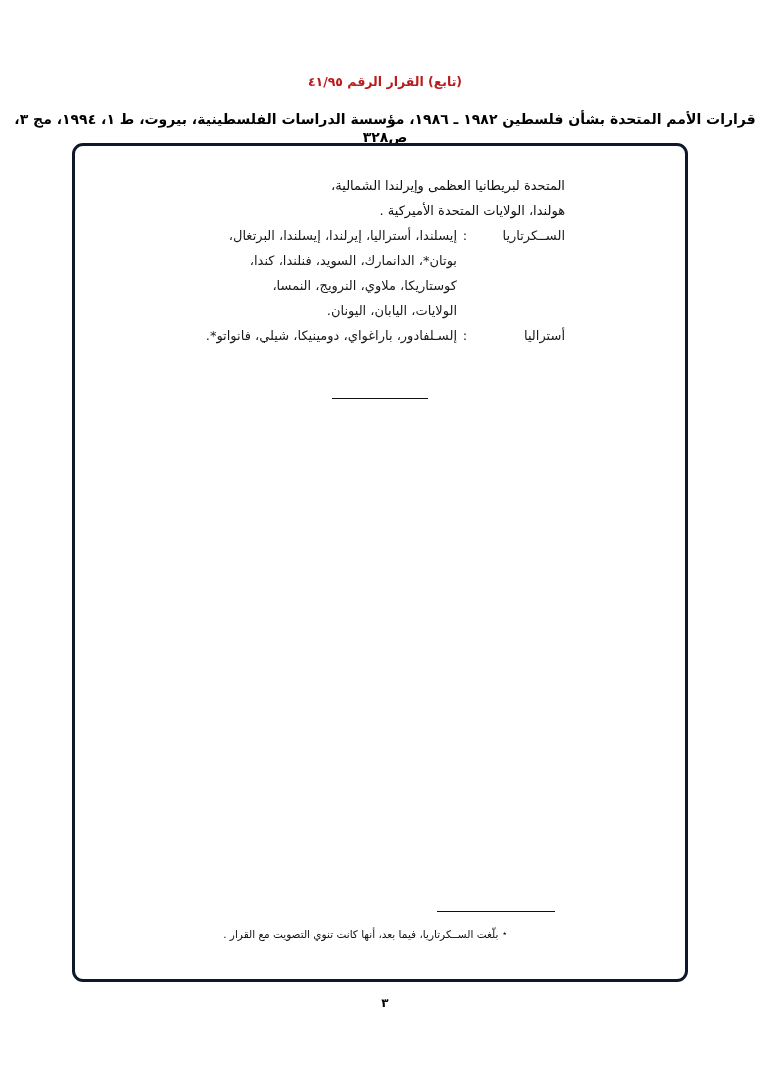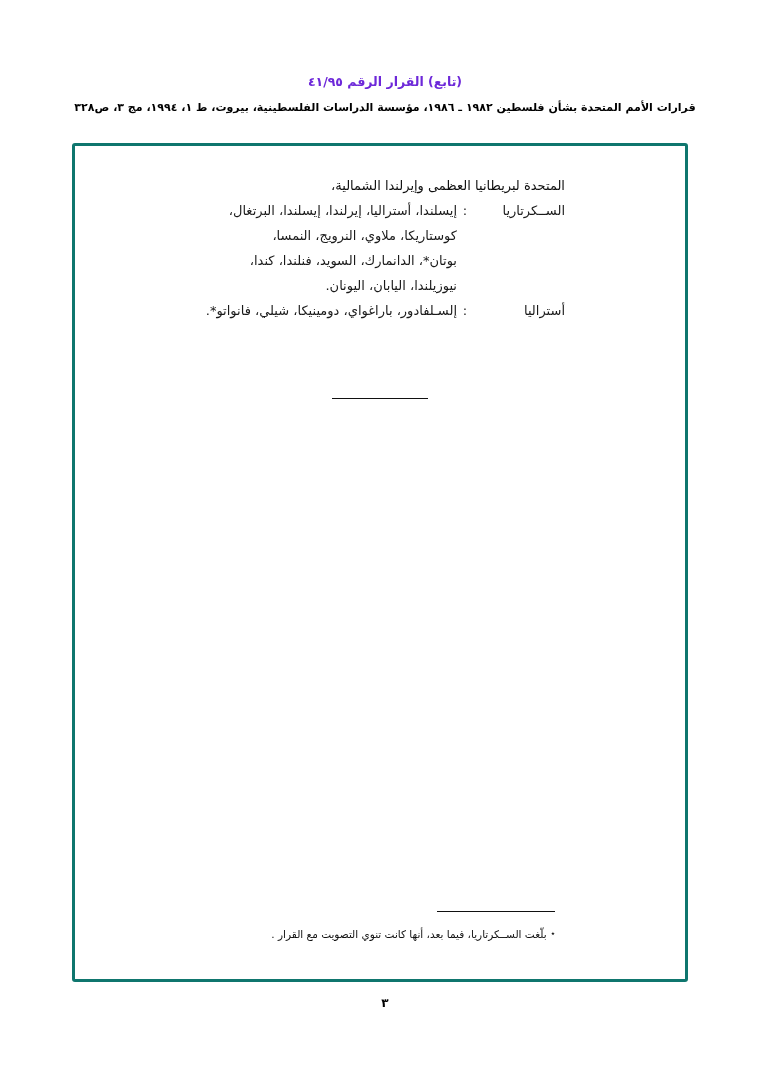--- a/index.html
+++ b/index.html
@@ -27,39 +27,39 @@
     top: 74px;
     left: 0;
     right: 0;
     text-align: center;
   }
   .doc-header .title {
     font-size: 12.5px;
     font-weight: bold;
     letter-spacing: 0;
     line-height: 1.3;
-    color: #6d28d9;
+    color: #b91c1c;
   }
   .doc-header .subtitle {
-    margin-top: 11px;
-    font-size: 11px;
+    margin-top: 20px;
+    font-size: 14px;
     font-weight: bold;
     color: #000;
     line-height: 1.3;
   }
 
   
   .frame {
     position: absolute;
     top: 143px;
     left: 72px;
     width: 616px;
     height: 839px;
-    border: 3px solid #0f766e;
-    border-radius: 3px;
+    border: 3px solid #0f172a;
+    border-radius: 11px;
     background: #fff;
   }
 
   .body-block {
     position: absolute;
     top: 28px;
     right: 120px;
     width: 370px;
     direction: rtl;
     text-align: right;
@@ -125,20 +125,21 @@
     width: 118px;
     height: 0;
     border-top: 1px solid #111;
     margin: 0 0 14px 0;
   }
   .footnote-text {
     font-size: 10.5px;
     line-height: 1.6;
     color: #111;
     white-space: nowrap;
+    text-align: center;
   }
   .footnote-text .bullet {
     font-size: 8px;
     vertical-align: 2px;
     margin-inline-end: 4px;
   }
 
   
   .page-number {
     position: absolute;
@@ -159,40 +160,41 @@
   <div class="doc-header">
     <div class="title">(تابع) القرار الرقم ٤١/٩٥</div>
     <div class="subtitle">قرارات الأمم المتحدة بشأن فلسطين ١٩٨٢ ـ ١٩٨٦، مؤسسة الدراسات الفلسطينية، بيروت، ط ١، ١٩٩٤،  مج ٣، ص٣٢٨</div>
   </div>
 
   <div class="frame">
 
     <div class="body-block">
 
       <div class="line">المتحدة لبريطانيا العظمى  وإيرلندا الشمالية،</div>
+      <div class="line">هولندا، الولايات المتحدة الأميركية .</div>
 
       <div class="row">
         <span class="label">الســكرتاريا</span>
         <span class="colon">:</span>
         <span class="value">إيسلندا، أستراليا، إيرلندا، إيسلندا، البرتغال،</span>
       </div>
       <div class="row">
         <span class="label"></span>
         <span class="colon"></span>
-        <span class="value">كوستاريكا، ملاوي، النرويج، النمسا،</span>
+        <span class="value">بوتان*، الدانمارك، السويد، فنلندا، كندا،</span>
       </div>
       <div class="row">
         <span class="label"></span>
         <span class="colon"></span>
-        <span class="value">بوتان*، الدانمارك، السويد، فنلندا، كندا،</span>
+        <span class="value">كوستاريكا، ملاوي، النرويج، النمسا،</span>
       </div>
       <div class="row">
         <span class="label"></span>
         <span class="colon"></span>
-        <span class="value">نيوزيلندا، اليابان، اليونان.</span>
+        <span class="value">الولايات، اليابان، اليونان.</span>
       </div>
 
       <div class="row">
         <span class="label">أستراليا</span>
         <span class="colon">:</span>
         <span class="value">إلسـلفادور، باراغواي، دومينيكا، شيلي، فانواتو*.</span>
       </div>
 
     </div>
 

